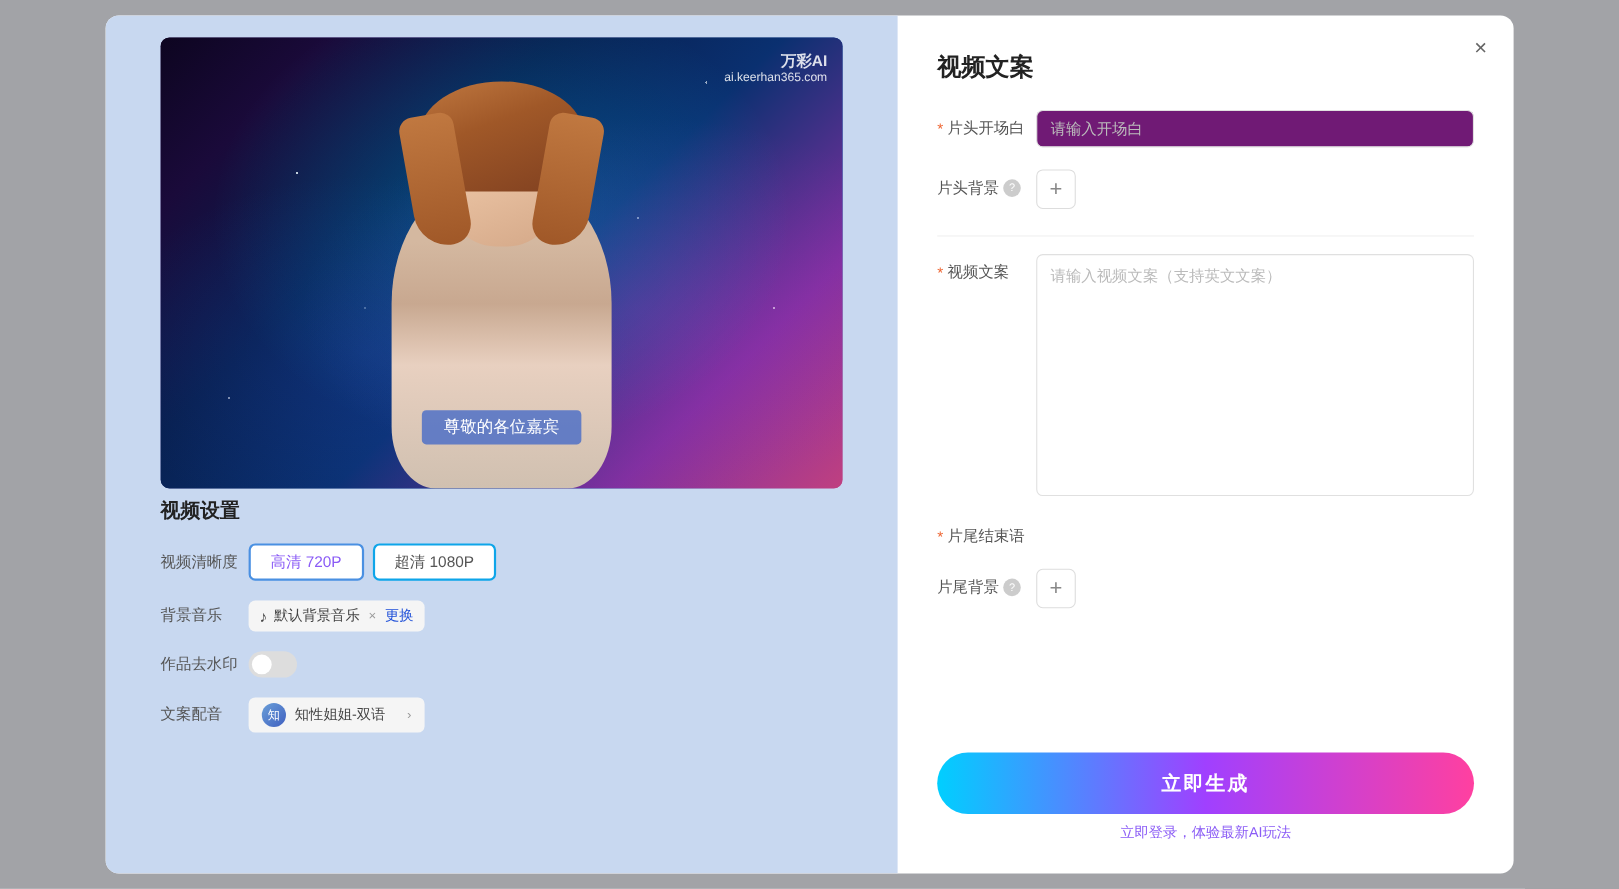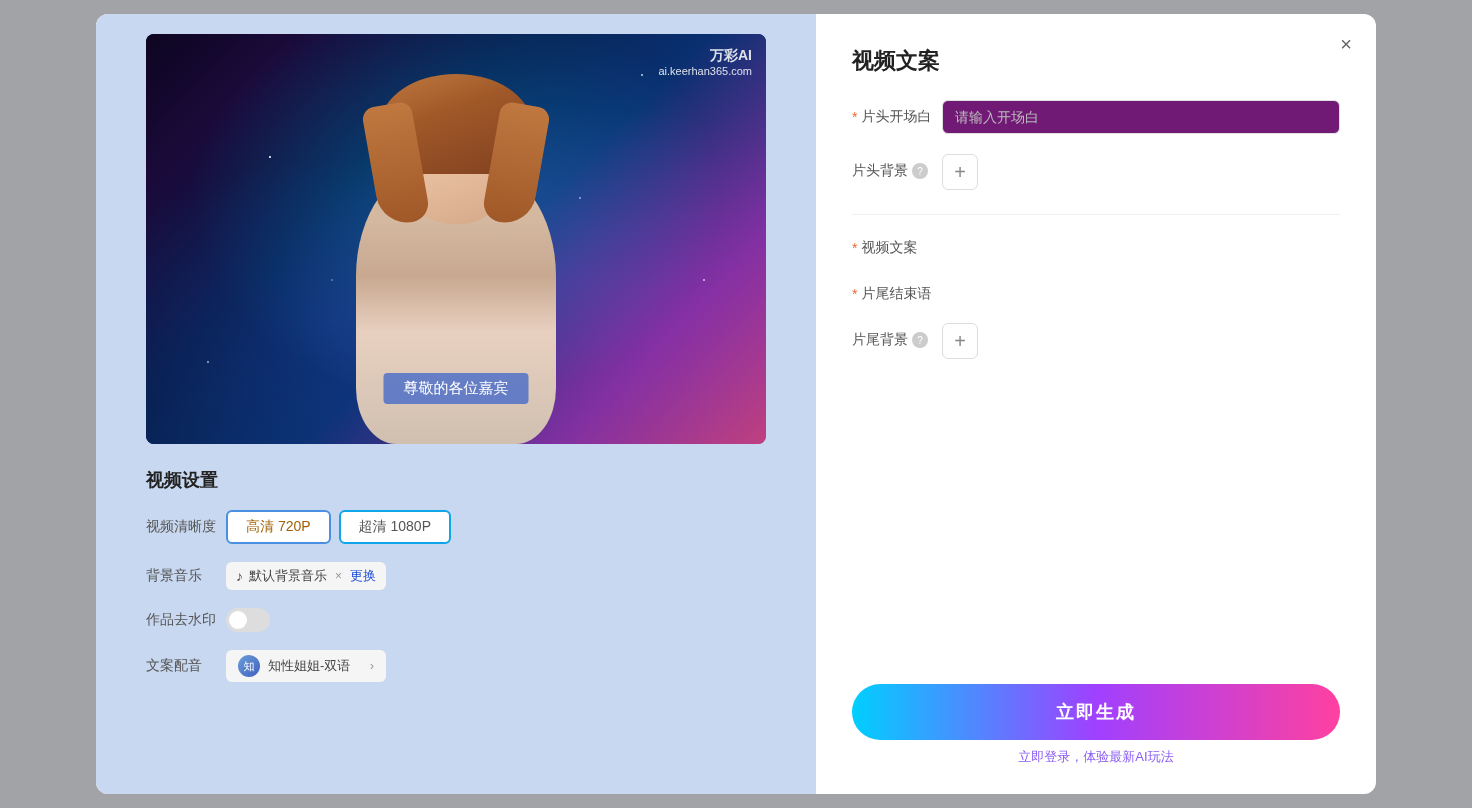--- a/index.html
+++ b/index.html
@@ -180,21 +180,21 @@
     }
 
     .watermark-logo {
       font-size: 14px;
       font-weight: bold;
     }
 
     
     .settings-section {
       width: 620px;
-      padding-top: 24px;
+      padding-top: 8px;
     }
 
     .settings-title {
       font-size: 18px;
       font-weight: 600;
       color: #222;
       margin-bottom: 18px;
     }
 
     .setting-row {
@@ -217,21 +217,21 @@
       cursor: pointer;
       border: 2px solid #0ea5e9;
       background: #fff;
       color: #555;
       margin-right: 8px;
     }
 
     .quality-btn.active {
       background: #fff;
       border: 2px solid #4a90e2;
-      color: #a16207;
+      color: #8b5cf6;
     }
 
     .music-tag {
       display: flex;
       align-items: center;
       background: #f5f5f5;
       border-radius: 6px;
       padding: 5px 10px;
       font-size: 13px;
       color: #444;
@@ -540,20 +540,21 @@
         <button class="add-btn">+</button>
       </div>
 
       <div class="divider-line"></div>
 
       <div class="form-row">
         <div class="form-label">
           <span class="required-star">*</span>
           <span>视频文案</span>
         </div>
+        <textarea class="form-textarea" placeholder="请输入视频文案（支持英文文案）" style=""></textarea>
       </div>
 
       <div class="form-row">
         <div class="form-label">
           <span class="required-star">*</span>
           <span>片尾结束语</span>
         </div>
       </div>
 
       <div class="form-row">

